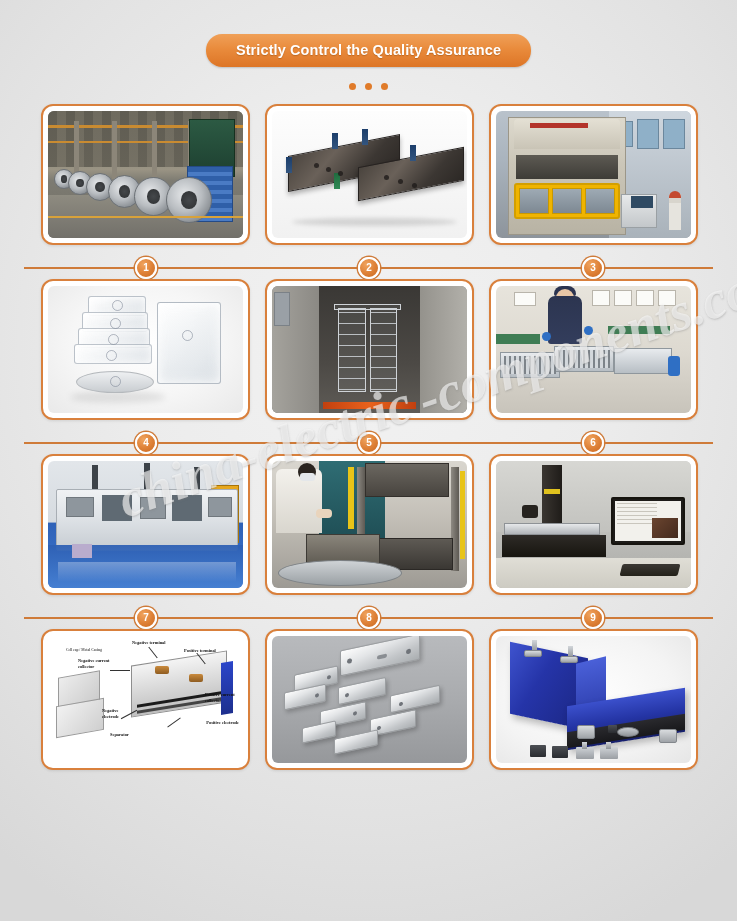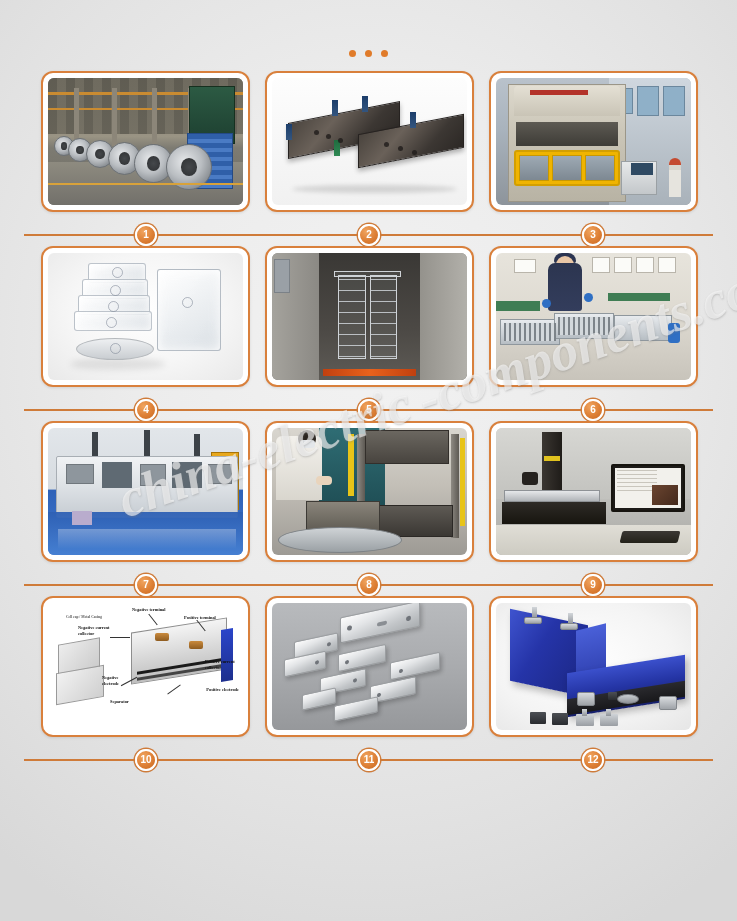--- a/index.html
+++ b/index.html
@@ -372,20 +372,21 @@
 </style>
 </head>
 <body>
 
 <div id="watermark">
   <div class="wm-text wm-a">china-electric</div>
   <div class="wm-text wm-b">-components.com</div>
 </div>
 
 <div id="header">
+  <div id="ribbon">Strictly Control the Quality Assurance</div>
   <div id="dots">
     <span class="dot"></span>
     <span class="dot"></span>
     <span class="dot"></span>
   </div>
 </div>
 
 <div id="grid">
 
   <div class="proc-row">
@@ -671,21 +672,15 @@
         <div class="smallpart" style="right:74px;bottom:30px;width:9px;height:8px;"></div>
         <div class="smallpart" style="left:34px;bottom:6px;width:16px;height:12px;"></div>
         <div class="smallpart" style="left:56px;bottom:5px;width:16px;height:12px;"></div>
         <div class="smallpart lite" style="left:80px;bottom:4px;width:18px;height:12px;"></div>
         <div class="smallpart lite" style="left:104px;bottom:4px;width:18px;height:12px;"></div>
         <div class="post2" style="left:86px;bottom:14px;height:7px;"></div>
         <div class="post2" style="left:110px;bottom:14px;height:7px;"></div>
       </div>
     </div>
 
-    <div class="connector">
-      <div class="conn-line"></div>
-      <div class="badge b0">10</div>
-      <div class="badge b1">11</div>
-      <div class="badge b2">12</div>
-    </div>
   </div>
 
 </div>
 
 </body></html>

